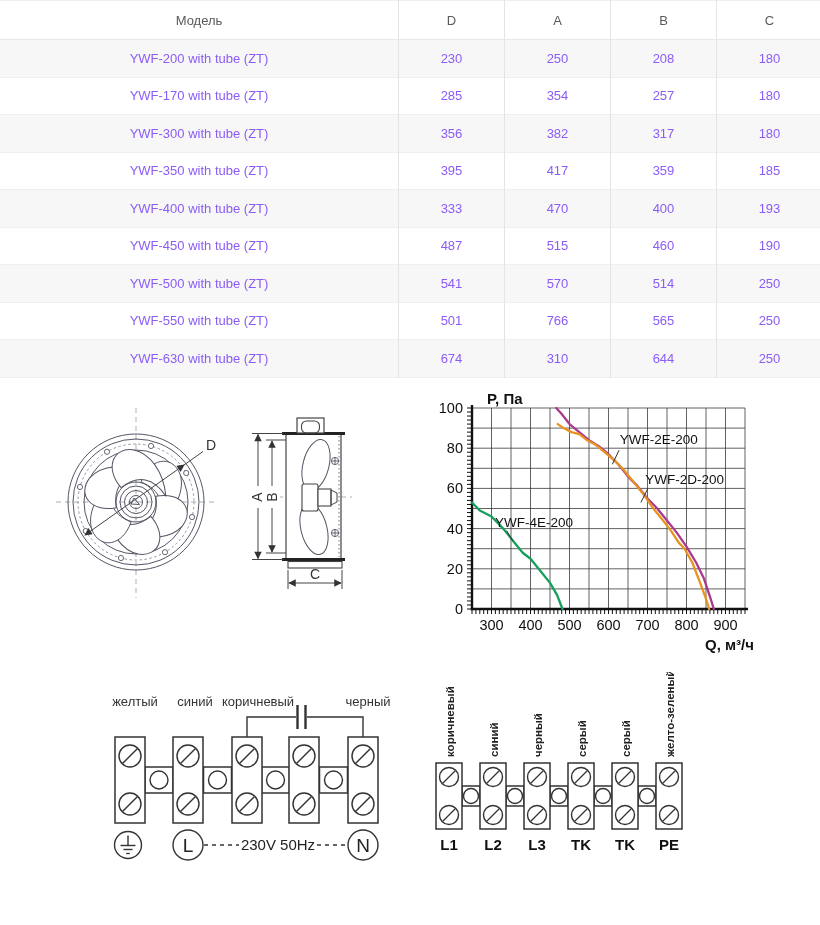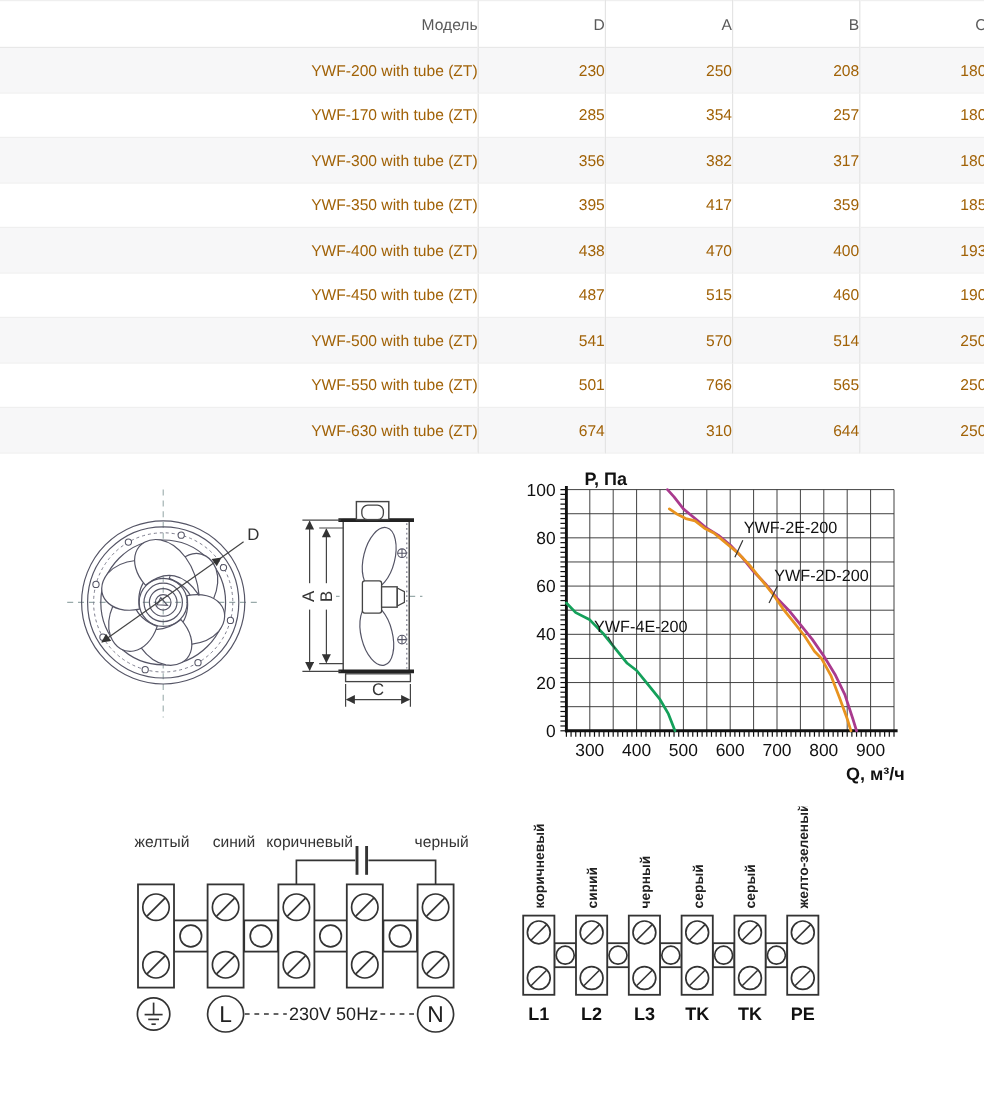--- a/index.html
+++ b/index.html
@@ -1,21 +1,21 @@
 <!DOCTYPE html>
 <html><head>
 <meta charset="utf-8">
 <style>
   html,body{margin:0;padding:0;background:#fff;}
   body{width:820px;height:925px;position:relative;font-family:"Liberation Sans",sans-serif;overflow:hidden;}
   
   #spec-table{position:absolute;top:0;left:0;width:820px;border-collapse:collapse;table-layout:fixed;}
-  #spec-table th,#spec-table td{font-size:13px;font-weight:400;color:#555;text-align:right;padding:0;}
+  #spec-table th,#spec-table td{font-size:13px;font-weight:400;color:#555;text-align:center;padding:0;}
   #spec-table th{height:38px;color:#5a5a5a;}
-  #spec-table td{height:36.5px;color:#a16207;}
+  #spec-table td{height:36.5px;color:#8b5cf6;}
   #spec-table .col-model{width:398px;}
   #spec-table .col-num{width:105px;}
   #spec-table th:not(:first-child),#spec-table td:not(:first-child){border-left:1px solid #e4e4e4;}
   #spec-table thead tr{border-top:1px solid #efefef;border-bottom:1px solid #e8e8e8;}
   #spec-table tbody tr{border-bottom:1px solid #efefef;}
   #spec-table tbody tr:nth-child(odd){background:#f7f7f8;}
   
   .abs{position:absolute;}
   svg text{font-family:"Liberation Sans",sans-serif;}
   .dimtxt{font-size:14px;fill:#333;}
@@ -67,21 +67,21 @@
       </tr>
       <tr>
         <td>YWF-350 with tube (ZT)</td>
         <td>395</td>
         <td>417</td>
         <td>359</td>
         <td>185</td>
       </tr>
       <tr>
         <td>YWF-400 with tube (ZT)</td>
-        <td>438</td>
+        <td>333</td>
         <td>470</td>
         <td>400</td>
         <td>193</td>
       </tr>
       <tr>
         <td>YWF-450 with tube (ZT)</td>
         <td>487</td>
         <td>515</td>
         <td>460</td>
         <td>190</td>

